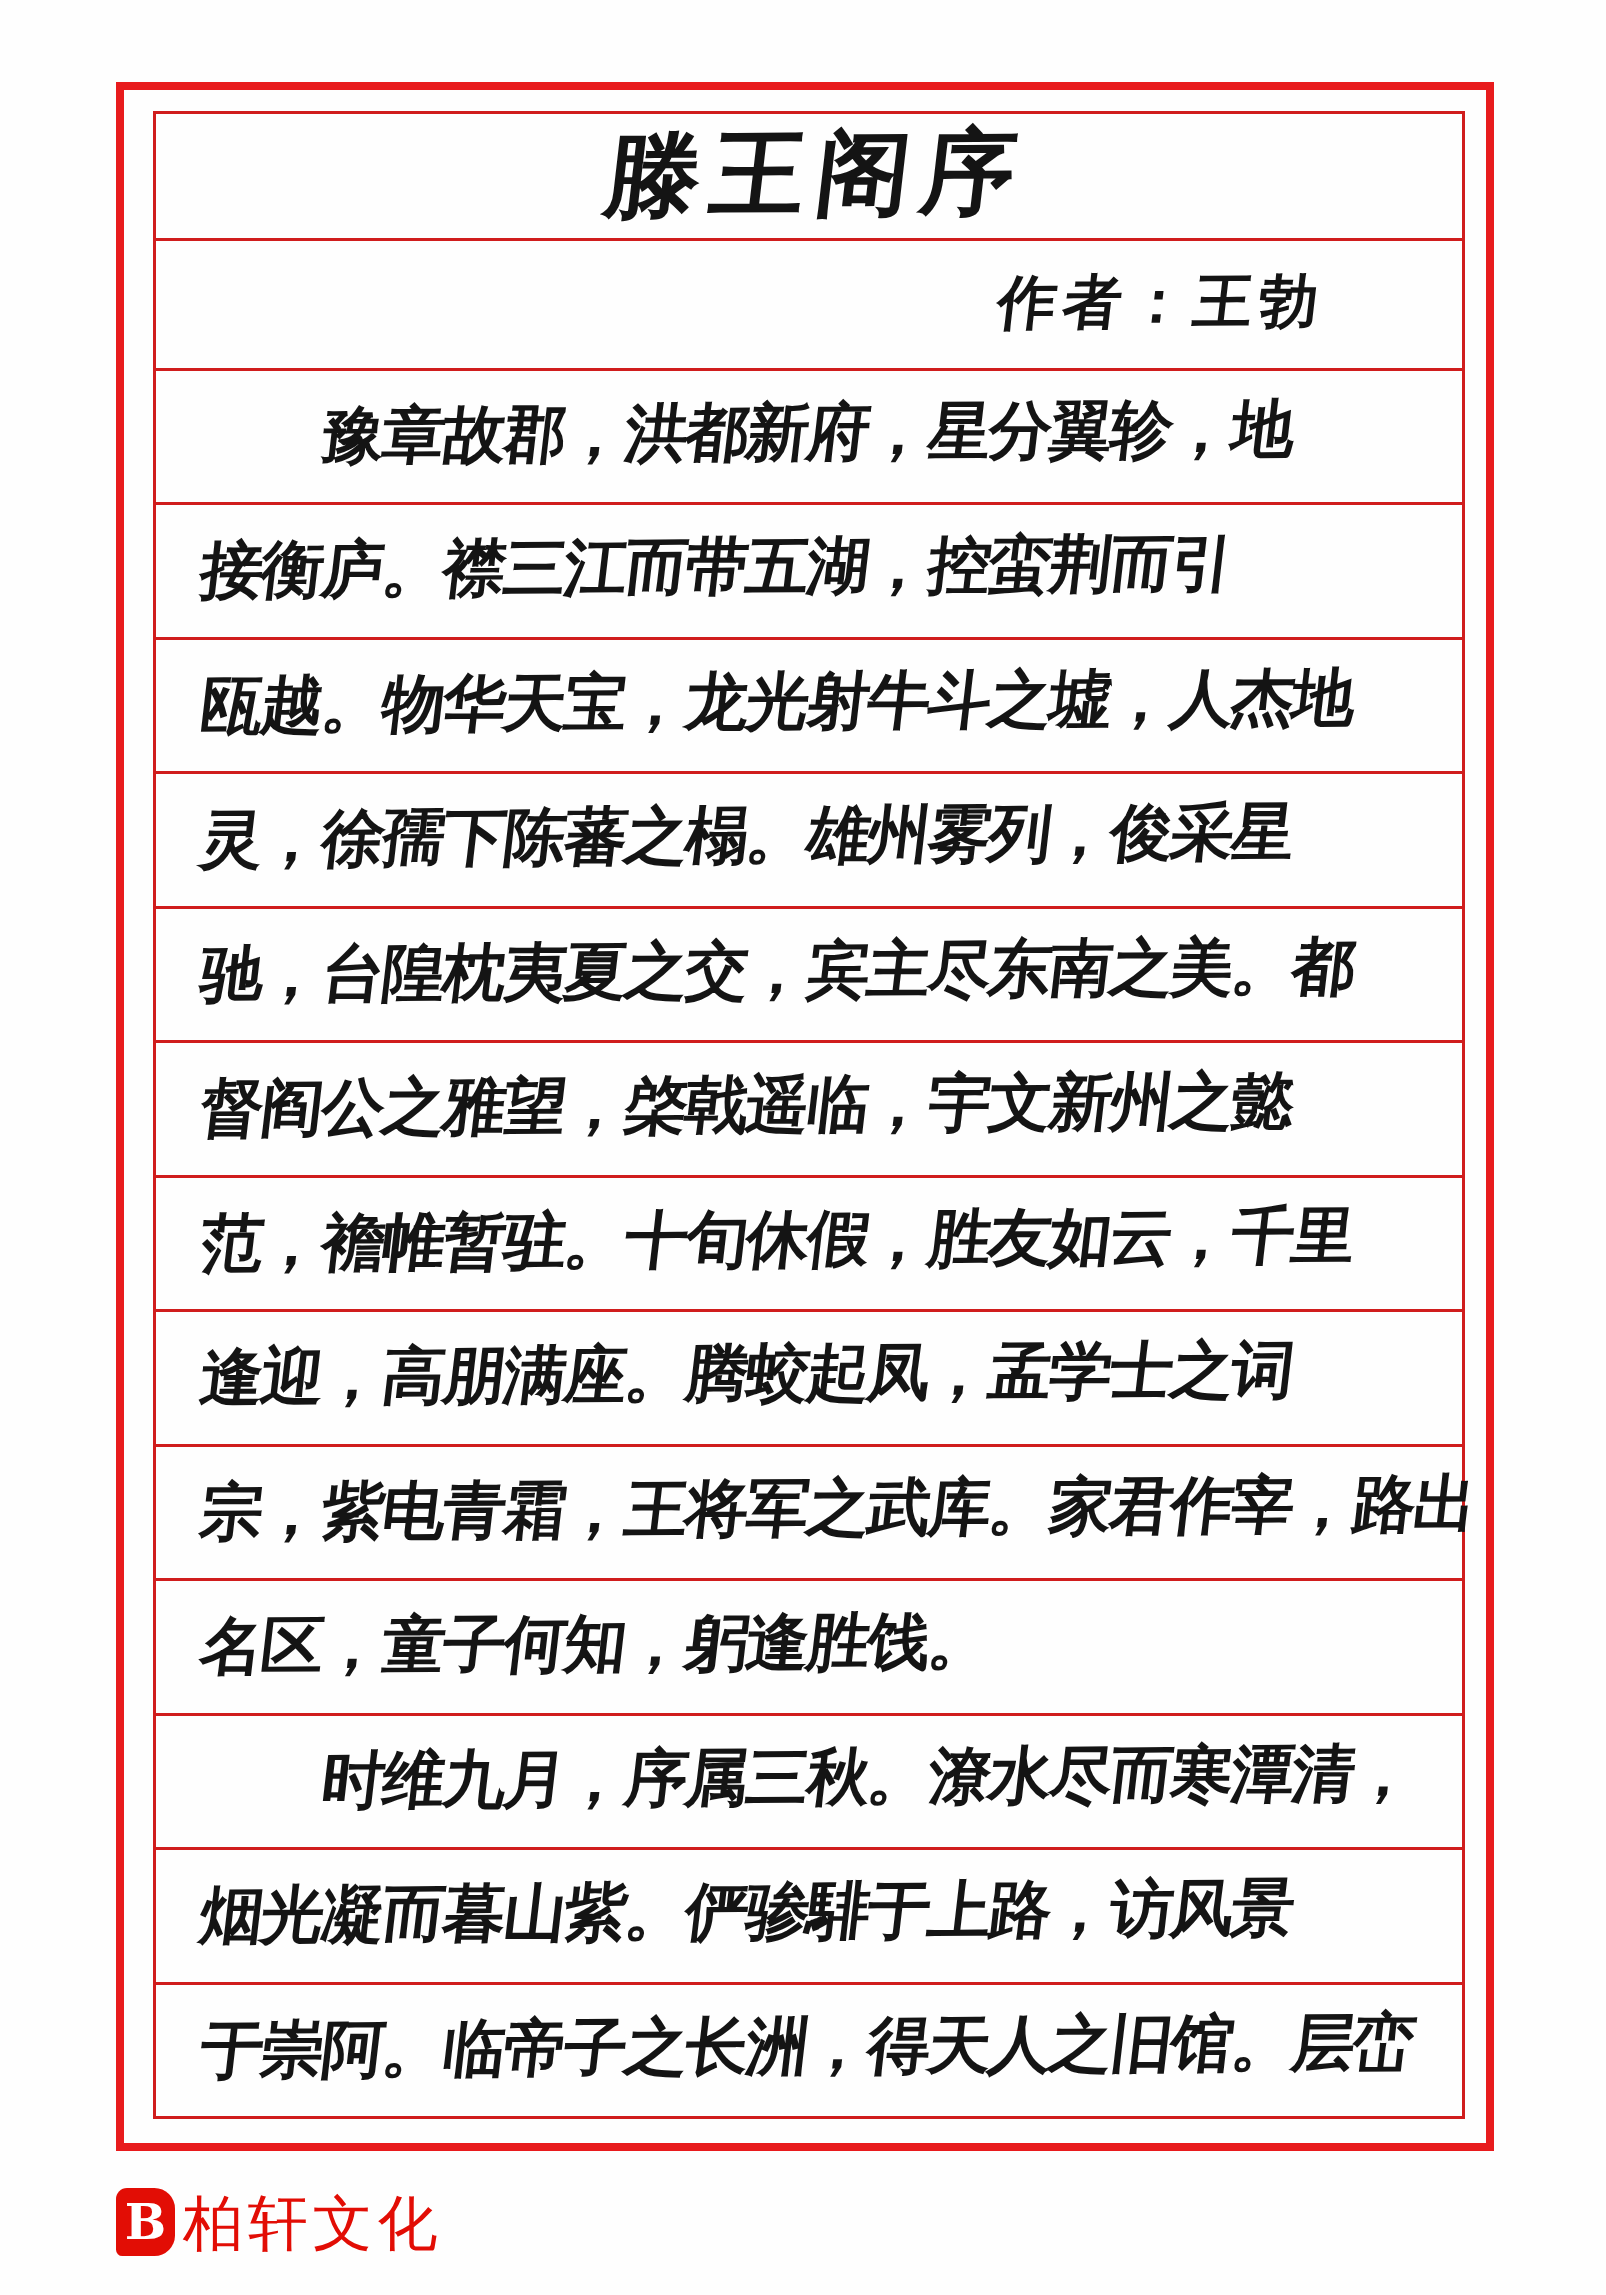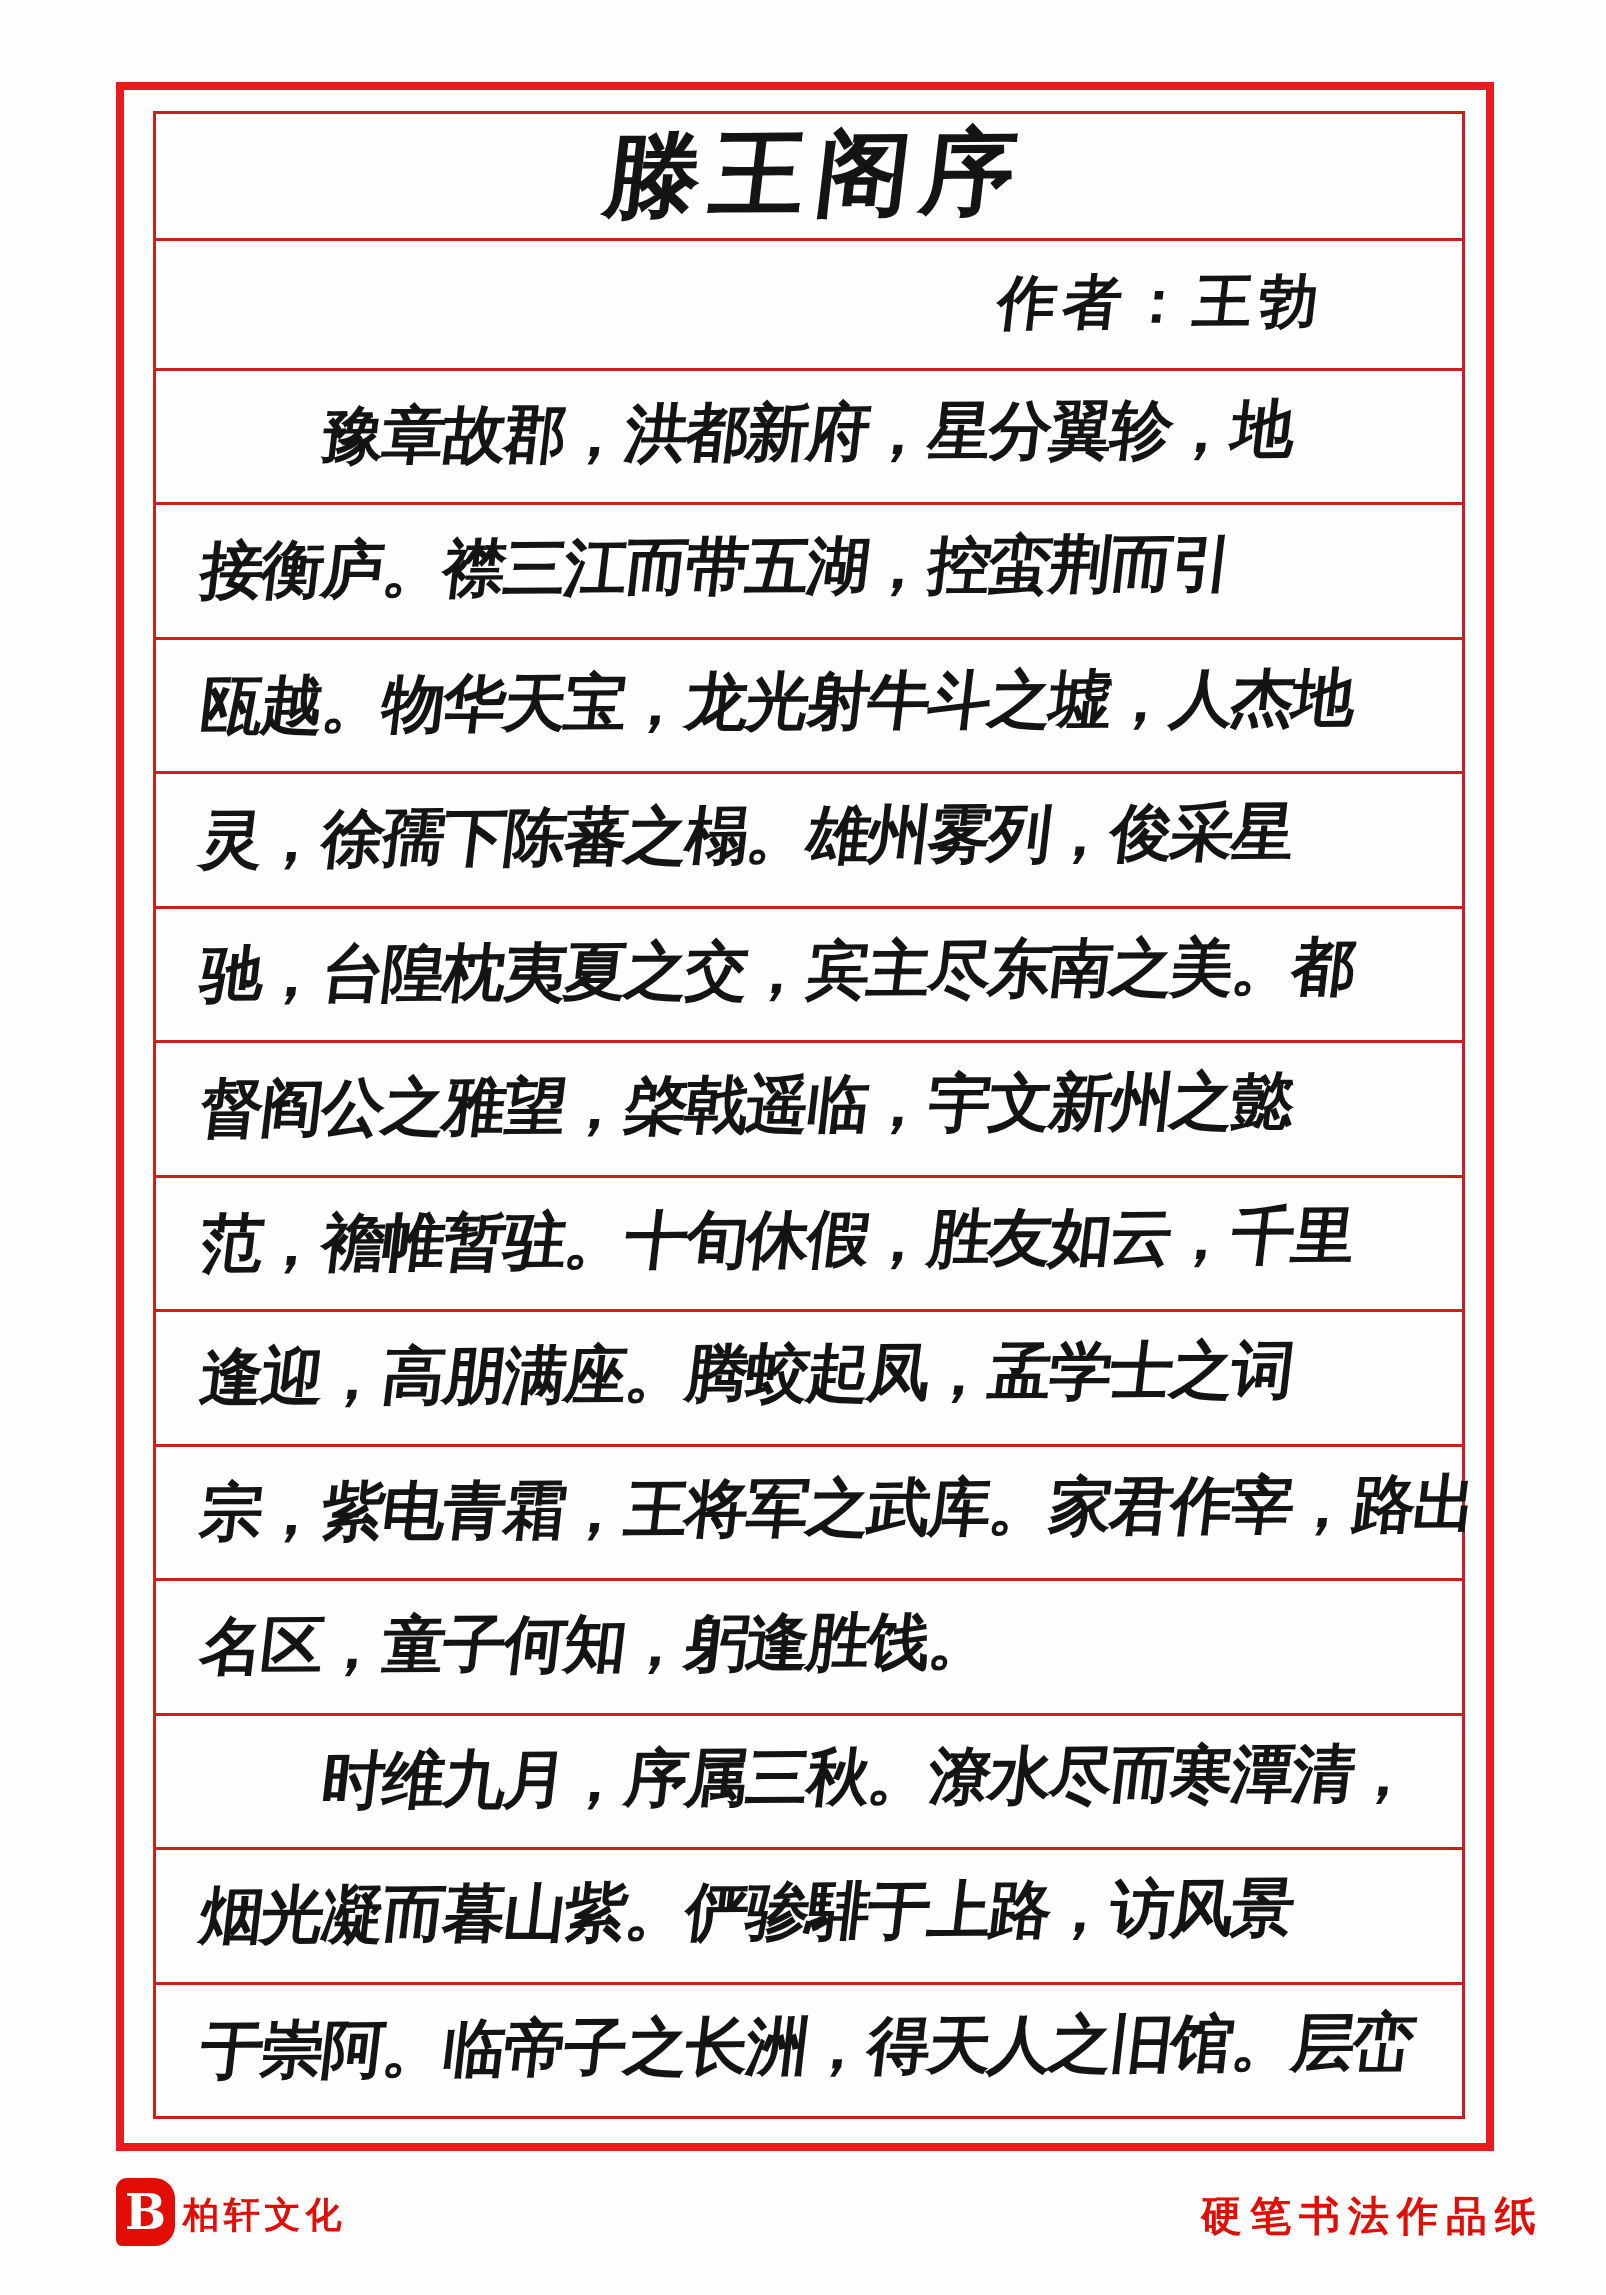--- a/index.html
+++ b/index.html
@@ -105,22 +105,22 @@
     display: flex;
     align-items: center;
     justify-content: center;
     color: #ffffff;
     font-size: 49px;
     font-weight: 700;
     font-family: "DejaVu Serif", serif;
   }
   .brand-name {
     color: var(--footer-red, #e20d05);
-    font-size: 36px;
-    font-weight: 700;
+    font-size: 60px;
+    font-weight: 400;
     letter-spacing: 4.8px;
     padding-top: 6.3px;
   }
   .paper-type {
     color: var(--footer-red, #e20d05);
     font-size: 41px;
     font-weight: 700;
     letter-spacing: 8px;
     padding-top: 11px;
   }
@@ -184,17 +184,16 @@
     </div>
   </div>
 
   <div class="footer">
     <div class="brand">
       <div class="brand-logo">
         <span>B</span>
       </div>
       <div class="brand-name">柏轩文化</div>
     </div>
-    <div class="paper-type">硬笔书法作品纸</div>
   </div>
 
 </div>
 
 
 </body></html>

